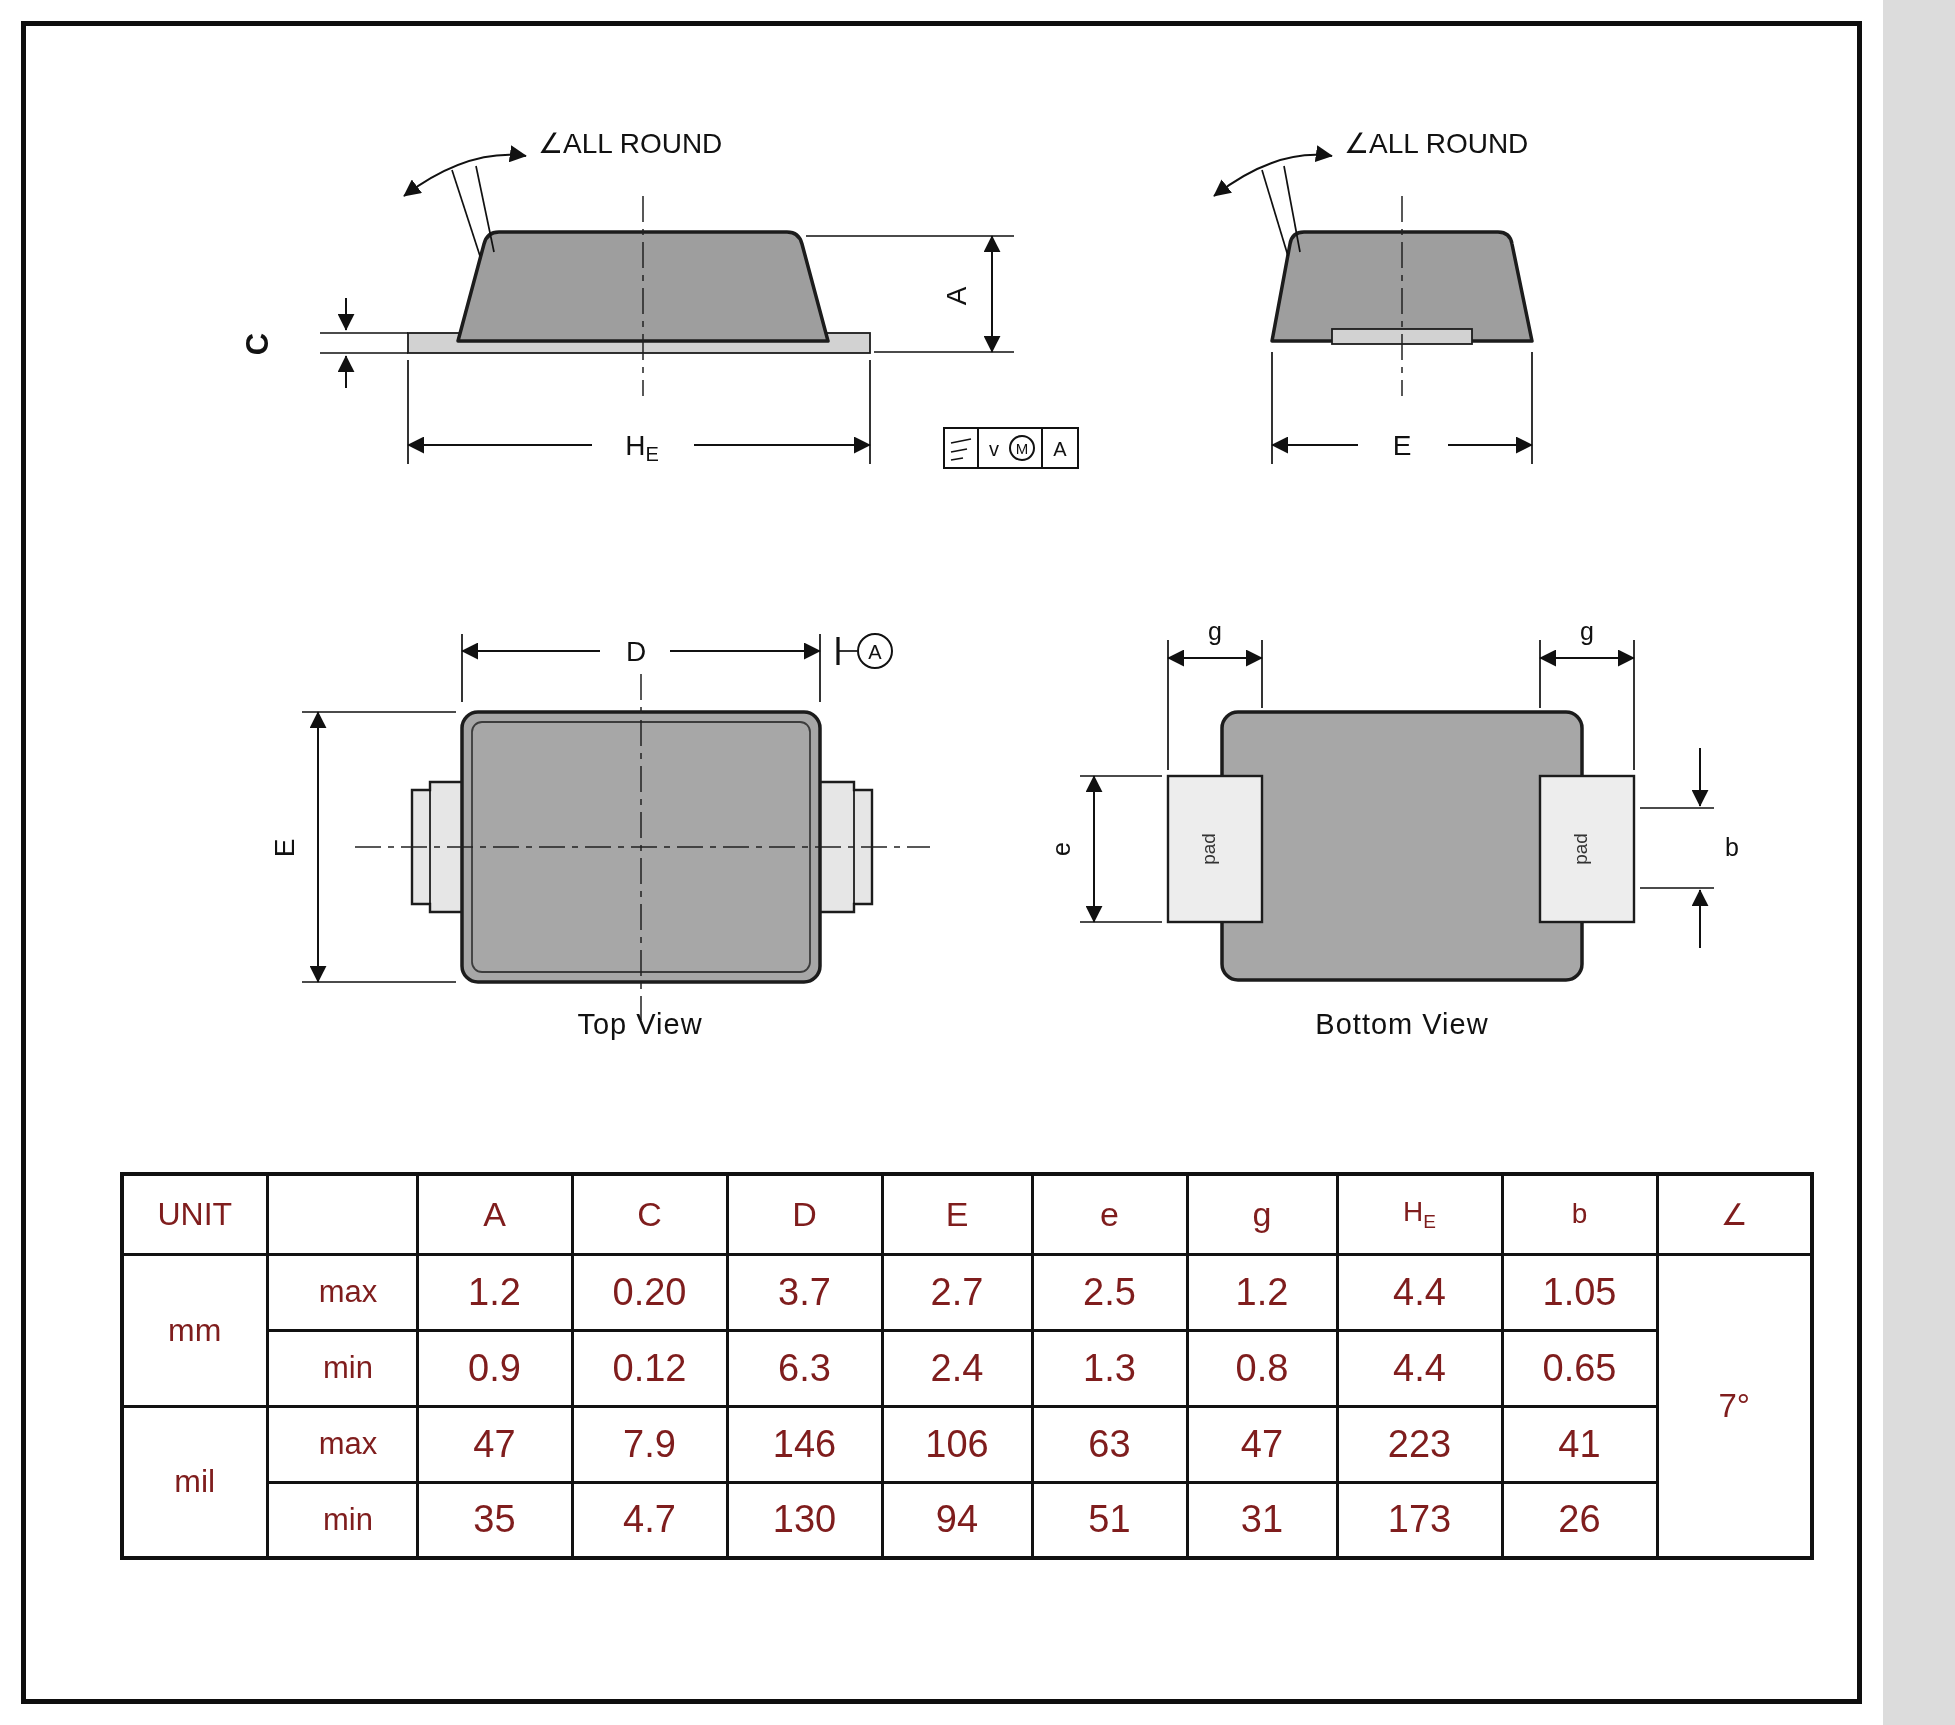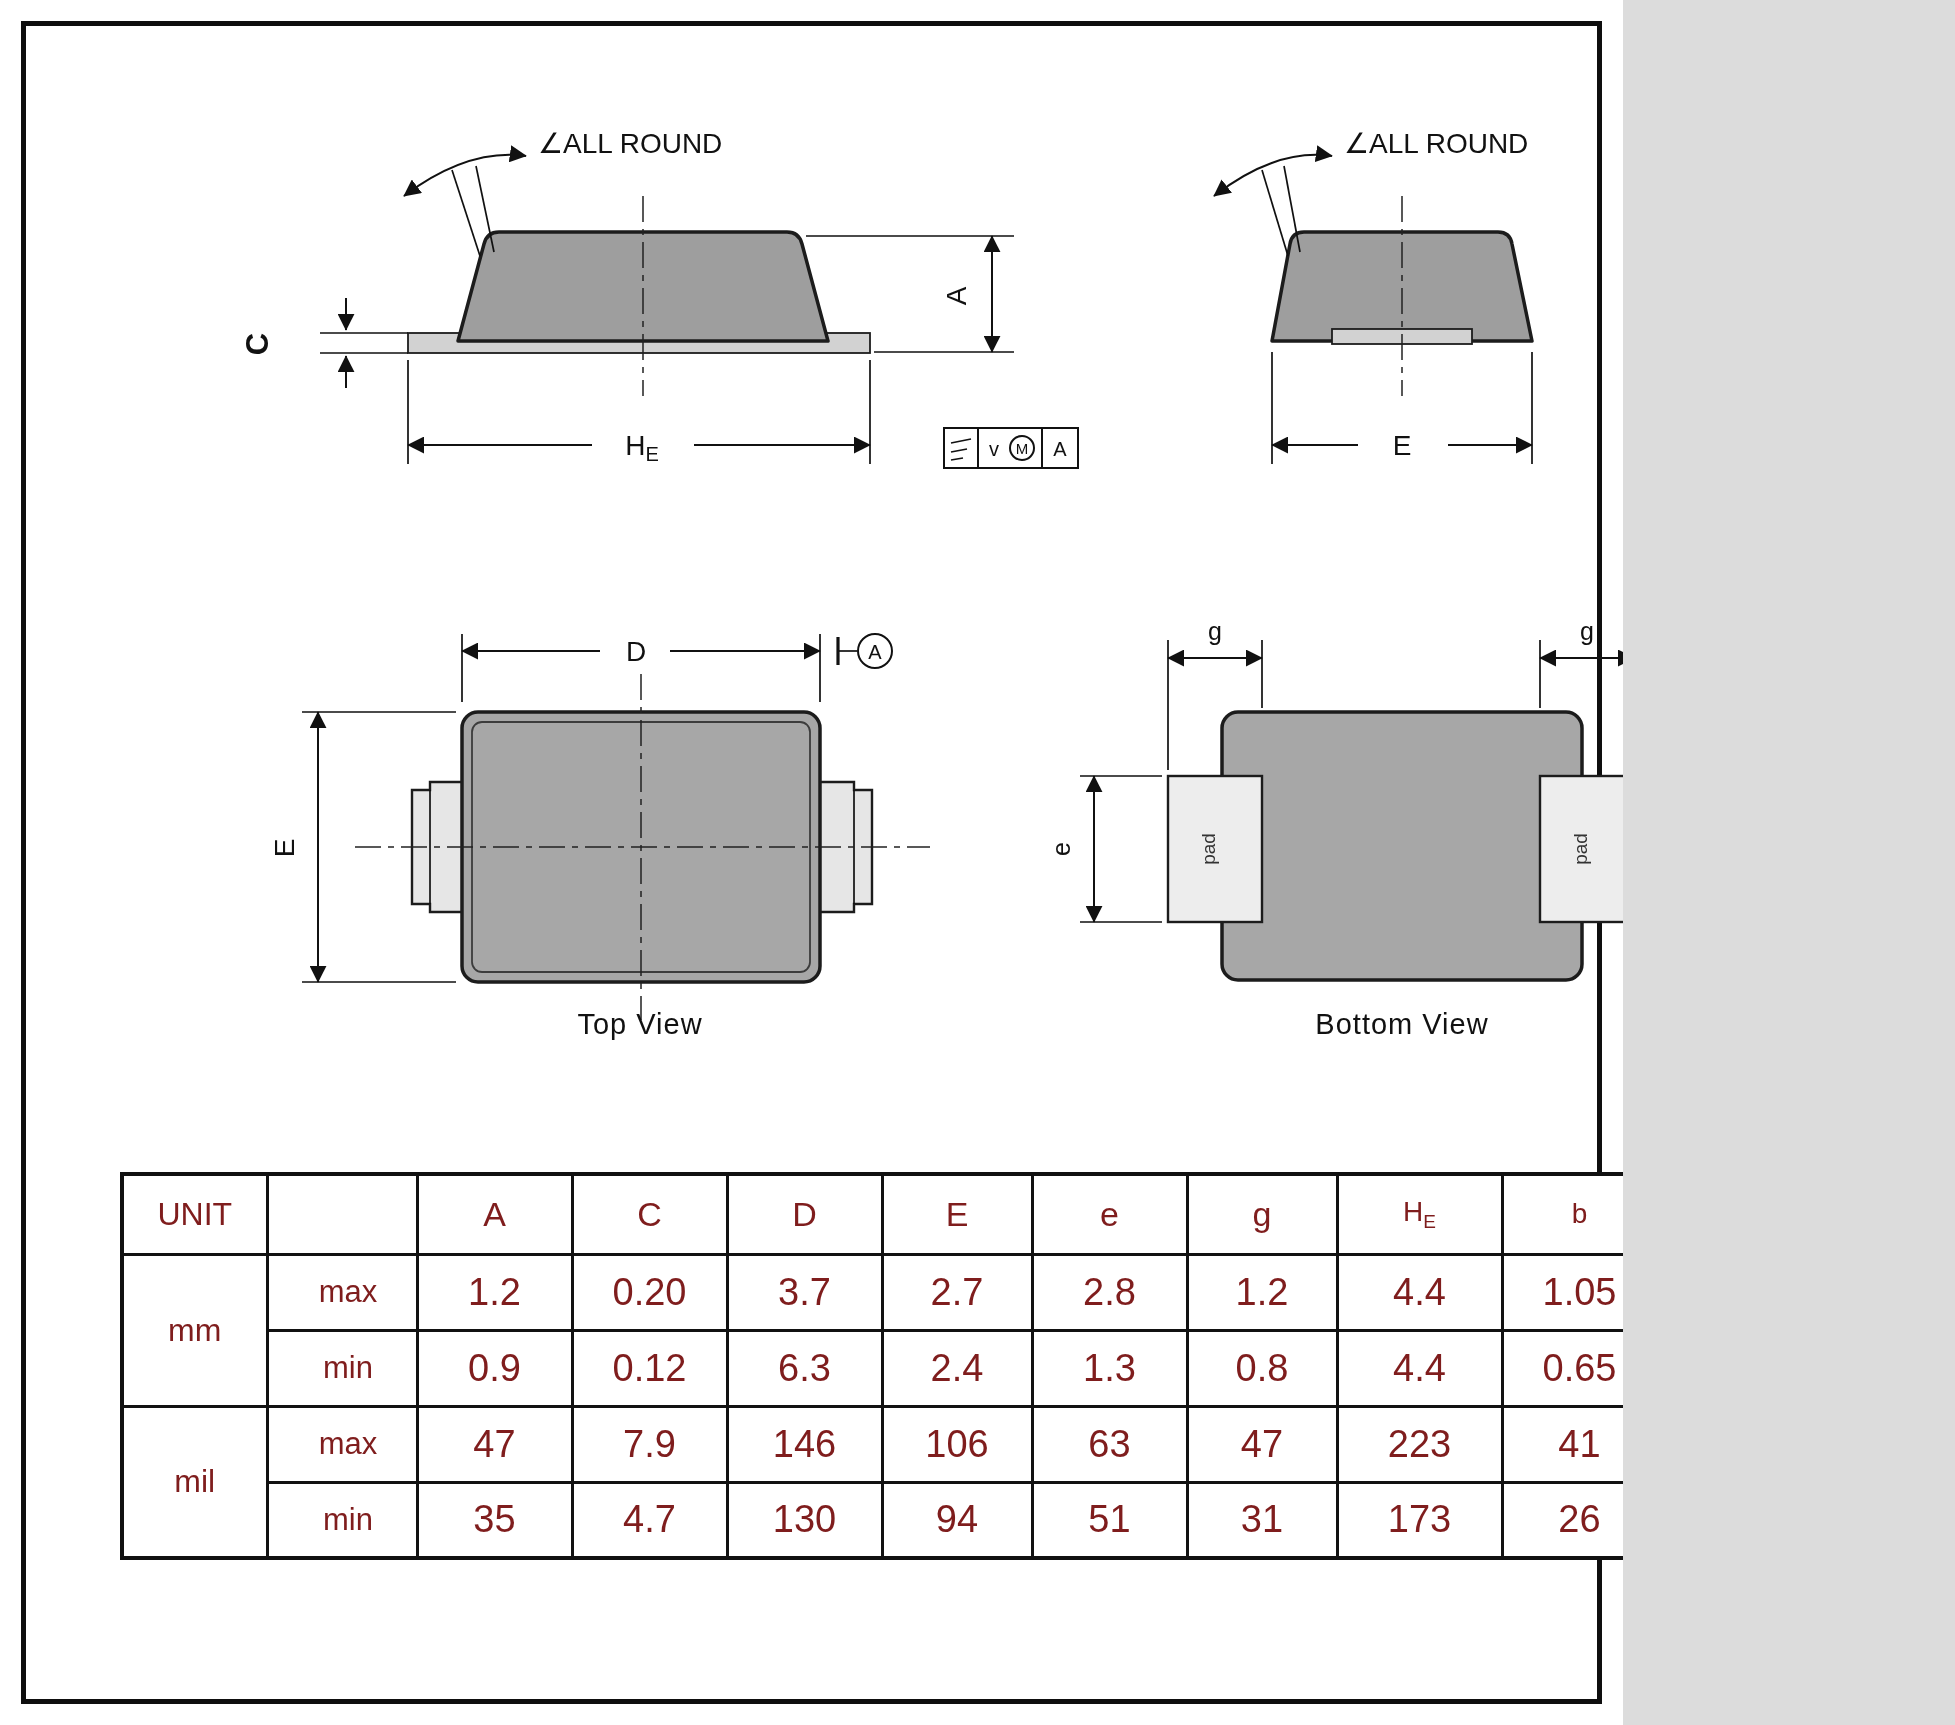--- a/index.html
+++ b/index.html
@@ -1,18 +1,18 @@
 <!DOCTYPE html>
 <html><head>
 <meta charset="utf-8">
 <style>
   * { box-sizing: border-box; }
   html, body { margin: 0; padding: 0; background: #dcdcdc; }
   .page {
-    position: relative; width: 1623px; height: 1725px;
+    position: relative; width: 1883px; height: 1725px;
     background: #ffffff; font-family: "Liberation Sans", sans-serif;
     overflow: hidden;
   }
   .frame { position: absolute; inset: 21px; border: 5px solid #0e0e0e; }
   svg.drawing { position: absolute; left: 0; top: 0; }
 
   
   .body  { fill: #9e9e9e; stroke: #1c1c1c; stroke-width: 3.5; stroke-linejoin: round; }
   .body2 { fill: #a7a7a7; stroke: #1c1c1c; stroke-width: 3.5; }
   .inner { fill: none;    stroke: #3c3c3c; stroke-width: 1.8; }
@@ -205,21 +205,21 @@
         <td class="b-hd">b</td>
         <td class="angle-hd">∠</td>
       </tr>
       <tr>
         <td rowspan="2" class="unit-cell">mm</td>
         <td class="mm-label">max</td>
         <td>1.2</td>
         <td>0.20</td>
         <td>3.7</td>
         <td>2.7</td>
-        <td>2.8</td>
+        <td>2.5</td>
         <td>1.2</td>
         <td>4.4</td>
         <td>1.05</td>
         <td rowspan="4" class="angle-val">7°</td>
       </tr>
       <tr>
         <td class="mm-label">min</td>
         <td>0.9</td>
         <td>0.12</td>
         <td>6.3</td>

